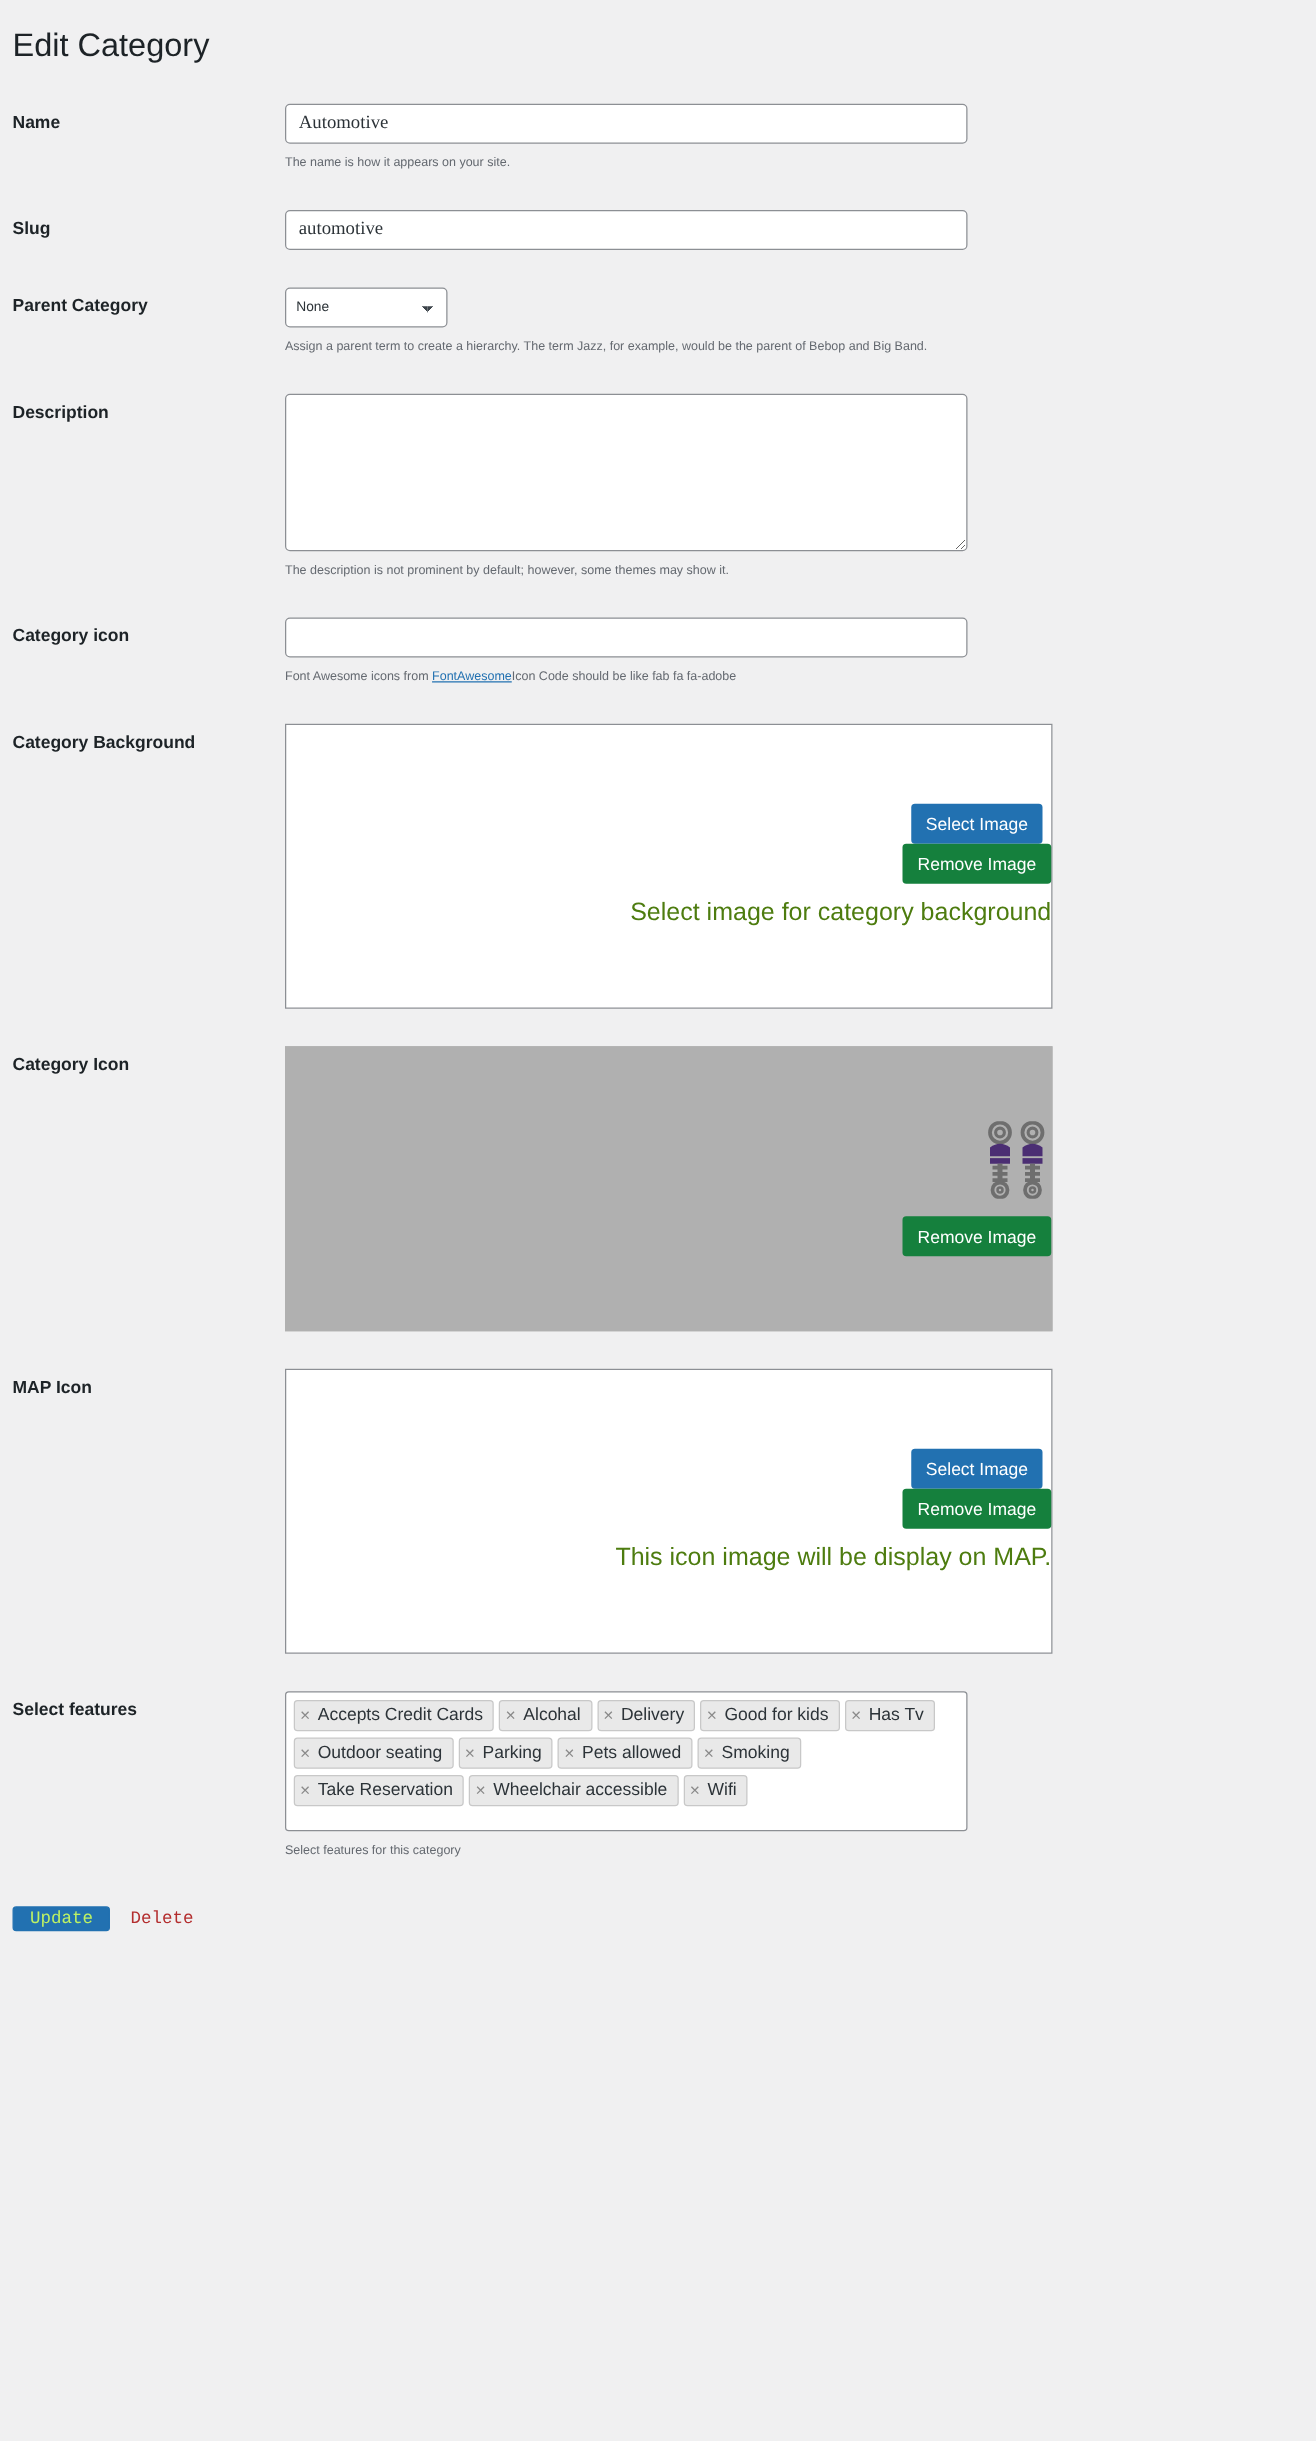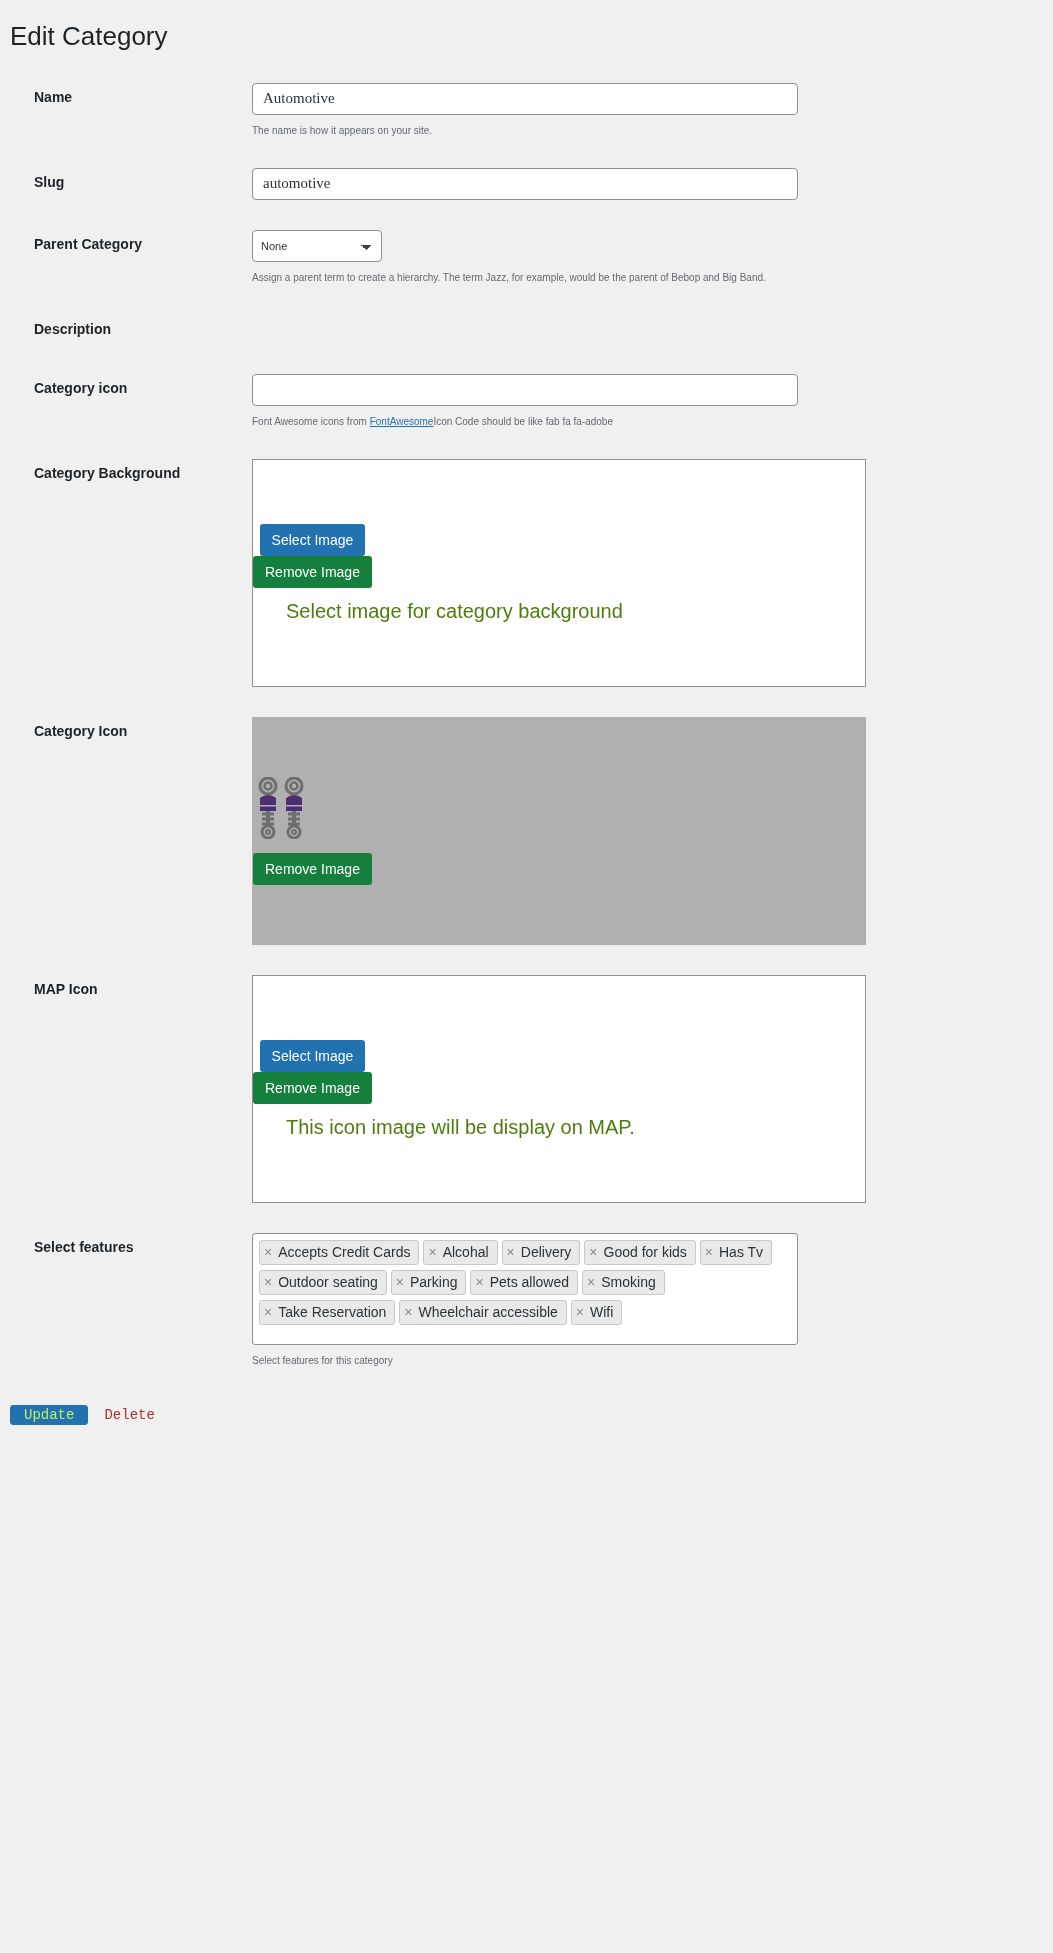--- a/index.html
+++ b/index.html
@@ -20,21 +20,21 @@
     font-size: 26px;
     font-weight: 400;
     color: #1d2327;
     padding: 20px 0 14px 10px;
     margin: 0;
     line-height: 1.3;
   }
 
   
   .form-table { width: 100%; border-collapse: collapse; }
-  .form-row { display: flex; align-items: flex-start; width: 100%; padding-left: 24px; }
+  .form-row { display: flex; align-items: flex-start; width: 100%; }
   .row-label {
     width: 228px;
     flex: 0 0 228px;
     padding: 20px 10px 20px 10px;
     font-weight: 600;
     font-size: 14px;
     color: #1d2327;
     line-height: 1.4;
   }
   .row-field {
@@ -96,21 +96,21 @@
   p.description a { color: #2271b1; text-decoration: underline; }
 
   
   .media-panel {
     width: 614px;
     height: 228px;
     border: 1px solid #8c8f94;
     background: #fff;
     display: flex;
     flex-direction: column;
-    align-items: flex-start;
+    align-items: flex-end;
     justify-content: center;
     position: relative;
   }
   .media-panel.filled {
     background: #b0b0b0;
     border: 1px solid #b0b0b0;
   }
   .media-buttons {
     display: flex;
     flex-direction: column;
@@ -229,20 +229,24 @@
       <div class="row-field">
         <select class="wp-select">
           <option>None</option>
         </select>
         <p class="description">Assign a parent term to create a hierarchy. The term Jazz, for example, would be the parent of Bebop and Big Band.</p>
       </div>
     </div>
 
     <div class="form-row">
       <div class="row-label">Description</div>
+      <div class="row-field">
+        <textarea class="text-input" style=""></textarea>
+        <p class="description">The description is not prominent by default; however, some themes may show it.</p>
+      </div>
     </div>
 
     <div class="form-row">
       <div class="row-label">Category icon</div>
       <div class="row-field">
         <input class="text-input" type="text" value="" style="">
         <p class="description">
           <span>Font Awesome icons from </span><a href="#">FontAwesome</a><span>Icon Code should be like fab fa fa-adobe</span>
         </p>
       </div>

